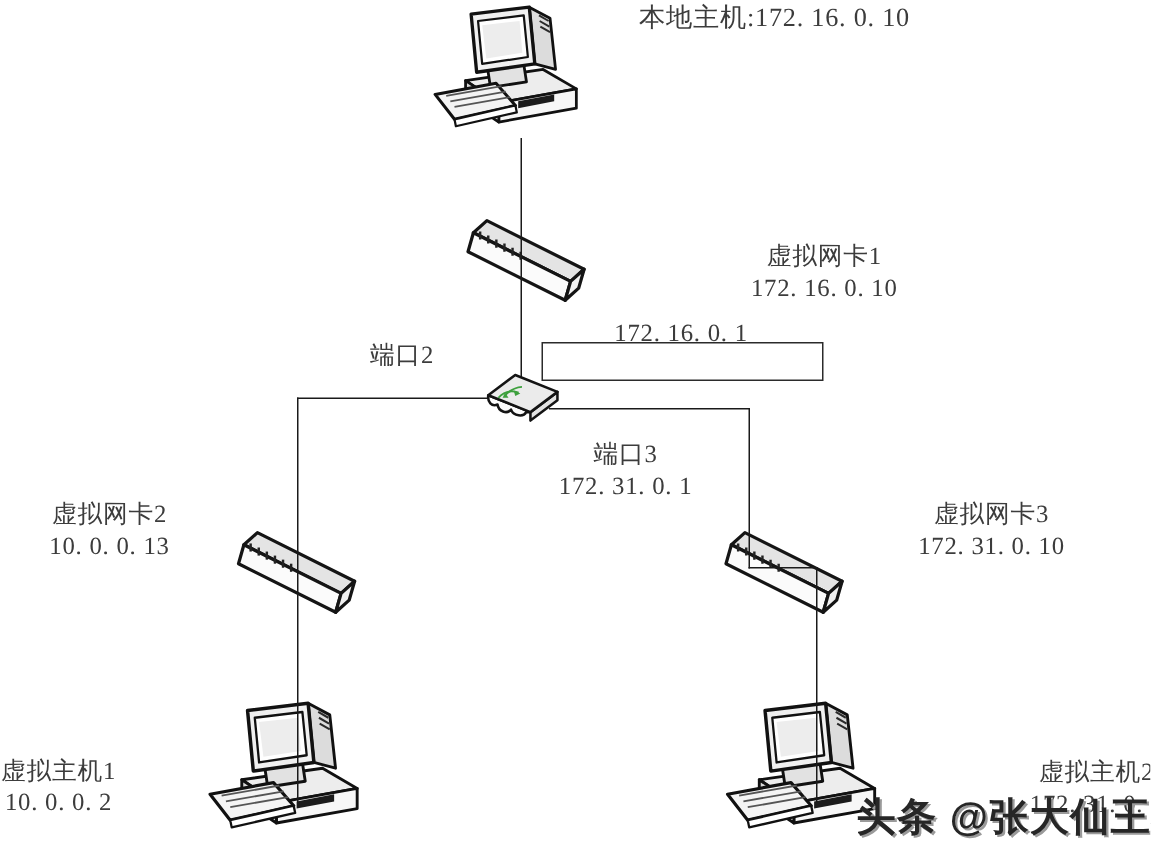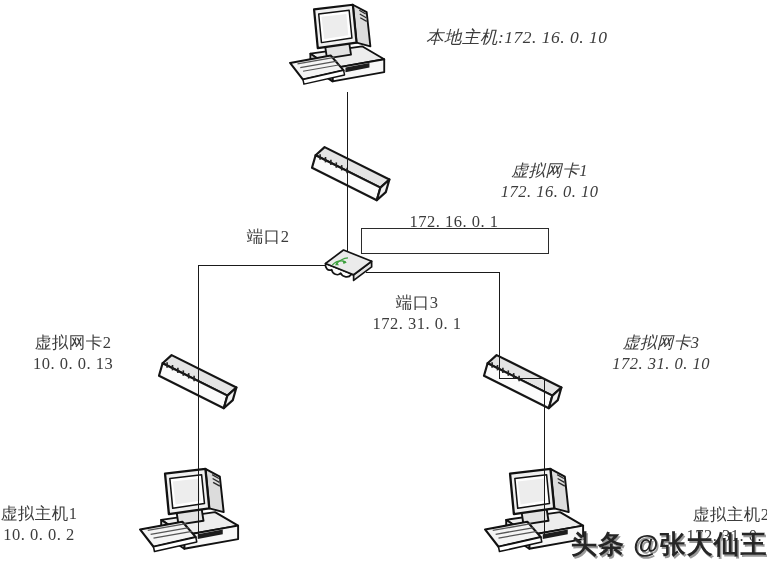--- a/index.html
+++ b/index.html
@@ -121,25 +121,25 @@
     </svg>
   <svg class="icon" style="left:138px;top:466px;width:106px;height:100px;">
       <use href="#sym-pc"></use>
     </svg>
   <svg class="icon" style="left:483px;top:466px;width:106px;height:100px;">
       <use href="#sym-pc"></use>
     </svg>
 
   <div id="router-port1-box"></div>
 
-  <div class="label" id="label-local-host" style="left:426px;top:27px;font-style:italic;">
+  <div class="label" id="label-local-host" style="left:426px;top:1px;">
     <span class="ln">本地主机:172. 16. 0. 10</span>
   </div>
 
-  <div class="label" style="left:492px;top:160px;width:115px;font-style:italic;">
+  <div class="label" style="left:492px;top:160px;width:115px;">
     <span class="ln">虚拟网卡1</span>
     <span class="ln">172. 16. 0. 10</span>
   </div>
 
   <div class="label" style="left:212px;top:226px;width:112px;">
     <span class="ln">端口2</span>
   </div>
 
   <div class="label" id="label-router-port1">
     <span class="ln">172. 16. 0. 1</span>
@@ -148,21 +148,21 @@
   <div class="label" style="left:358px;top:292px;width:118px;">
     <span class="ln">端口3</span>
     <span class="ln">172. 31. 0. 1</span>
   </div>
 
   <div class="label" style="left:12px;top:332px;width:122px;">
     <span class="ln">虚拟网卡2</span>
     <span class="ln">10. 0. 0. 13</span>
   </div>
 
-  <div class="label" style="left:600px;top:332px;width:122px;font-style:italic;">
+  <div class="label" style="left:600px;top:332px;width:122px;">
     <span class="ln">虚拟网卡3</span>
     <span class="ln">172. 31. 0. 10</span>
   </div>
 
   <div class="label" style="left:-2px;top:503px;width:82px;">
     <span class="ln">虚拟主机1</span>
     <span class="ln">10. 0. 0. 2</span>
   </div>
 
   <div class="label" style="left:686px;top:504px;width:90px;">

